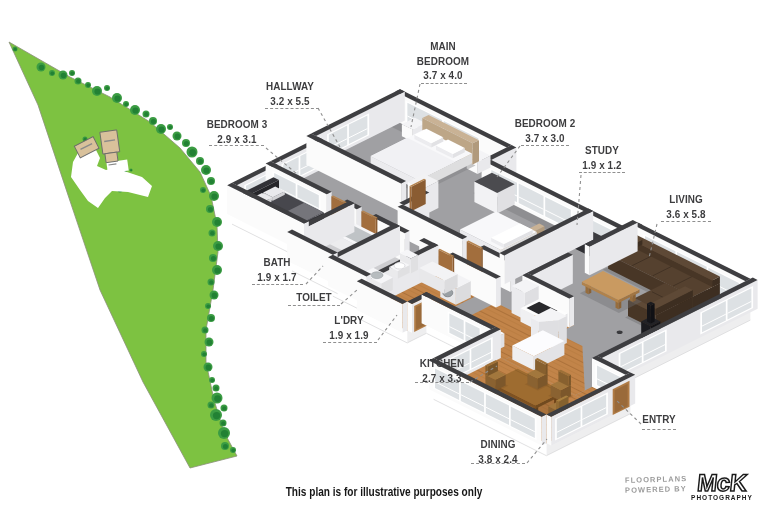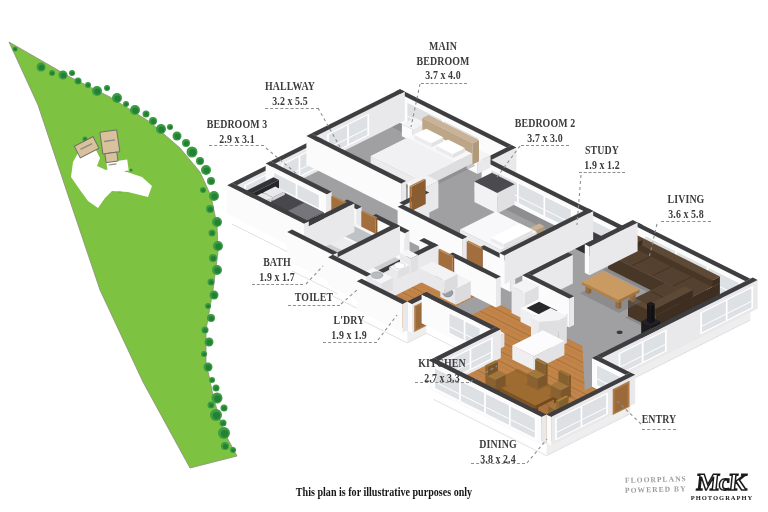--- a/index.html
+++ b/index.html
@@ -1,17 +1,17 @@
 <!DOCTYPE html>
 <html><head>
 <meta charset="utf-8">
 <style>
   html,body{margin:0;padding:0;background:#ffffff;}
   #canvas{position:relative;width:768px;height:512px;overflow:hidden;background:#ffffff;
-          font-family:Liberation Serif, serif;}
+          font-family:Liberation Sans, sans-serif;}
   .label{position:absolute;transform:translateX(-50%) scaleX(0.86);text-align:center;color:#3d3d3f;
          font-size:11.5px;font-weight:700;letter-spacing:0.1px;line-height:14.5px;white-space:nowrap;}
   .lab-dims{font-weight:600;}
   .lab-underline{position:absolute;height:0;border-top:1.2px dashed #8f8f8f;}
   #disclaimer{position:absolute;left:384px;top:484.5px;transform:translateX(-50%) scaleX(0.84);
               color:#161616;font-size:12px;font-weight:bold;letter-spacing:0px;white-space:nowrap;}
   #logo{position:absolute;left:630px;top:469px;width:130px;height:36px;}
   .tagline{position:absolute;right:73px;color:#9c9c9c;font-size:7.5px;font-weight:bold;
            letter-spacing:1.05px;white-space:nowrap;transform:rotate(-1.5deg);}
   #tagline1{top:6px;} #tagline2{top:16px;}

